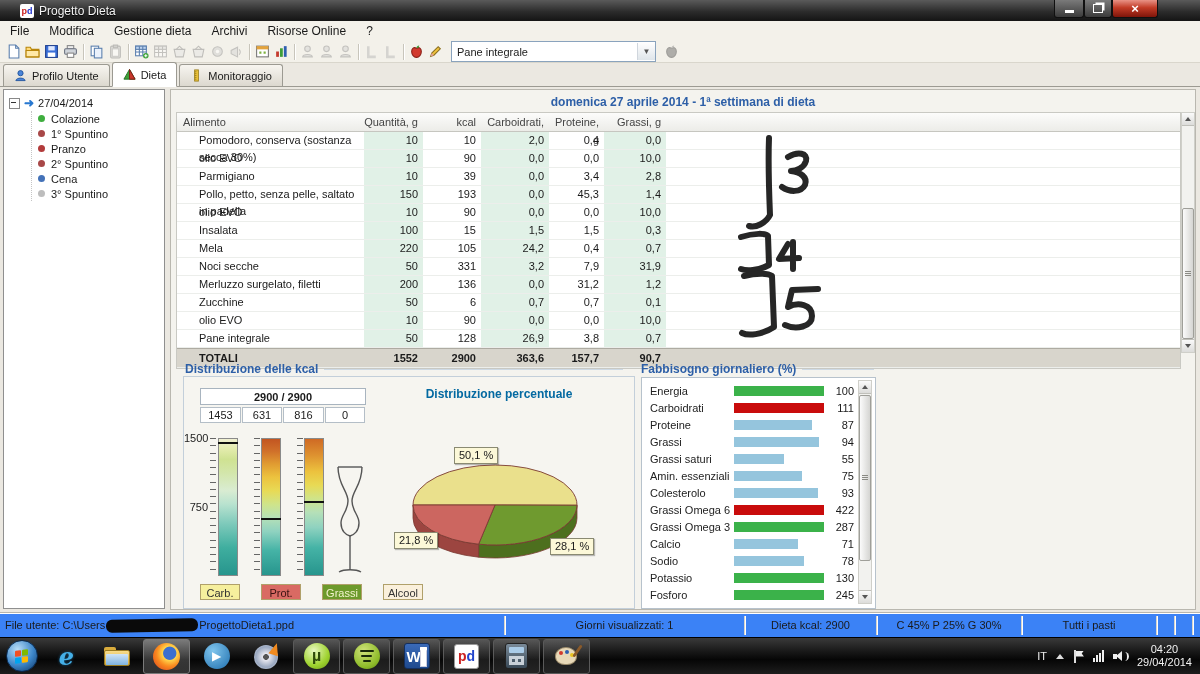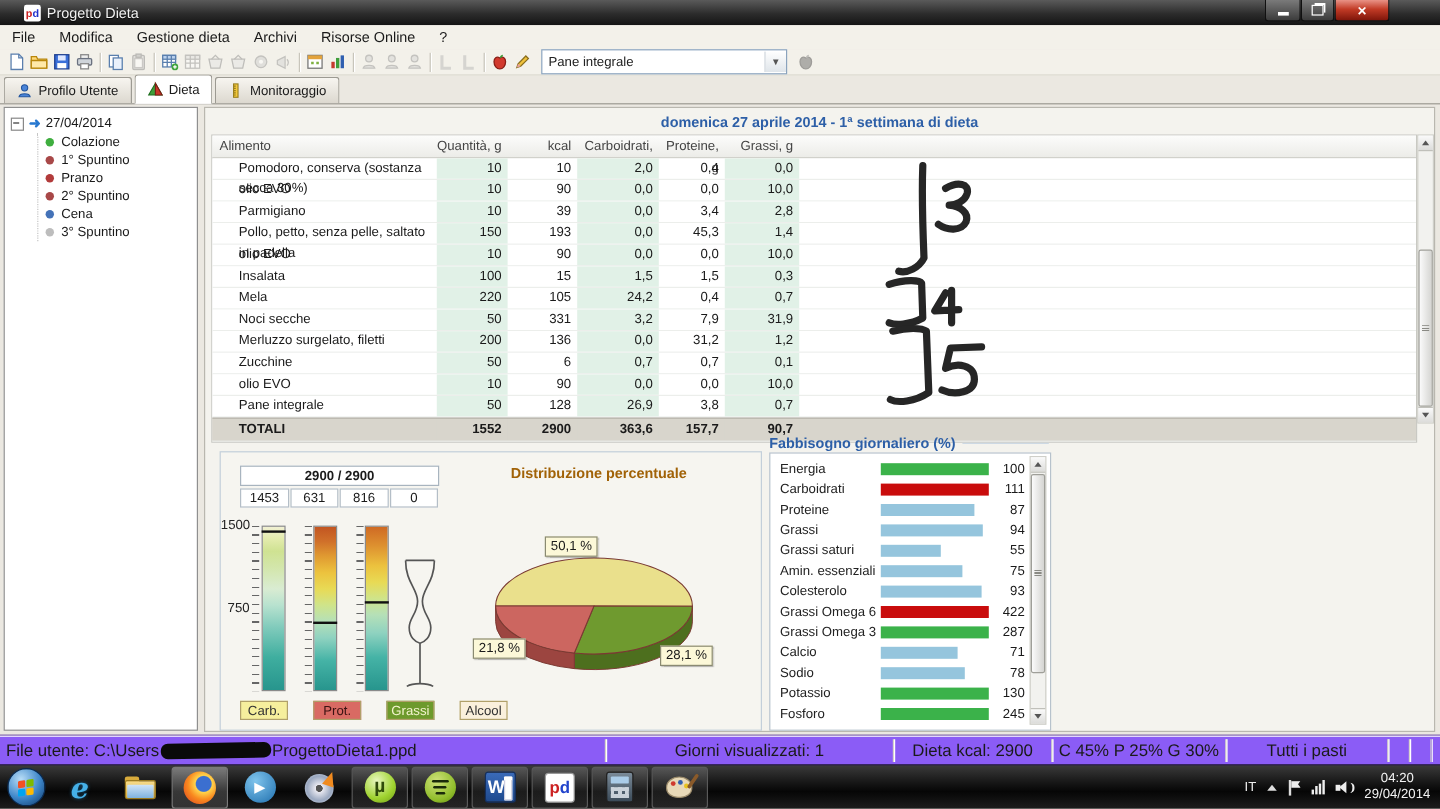--- a/index.html
+++ b/index.html
@@ -99,37 +99,37 @@
   .gbar{position:absolute;top:61px;width:20px;height:138px;border:1px solid #8a8a8a;box-sizing:border-box;}
   .g1{background:linear-gradient(to top,#27958d 0%,#3fae9f 20%,#7fcabb 38%,#b8e2cf 52%,#d9ecd2 62%,#d3e6ab 75%,#cfe292 85%,#e4ecae 93%,#f1f0d3 100%);}
   .g2{background:linear-gradient(to top,#27958d 0%,#45b3a6 18%,#8fd2c0 32%,#b5e0b8 42%,#cfe48a 52%,#e8da55 62%,#ecc23e 72%,#e09a31 82%,#d0702a 91%,#c25521 100%);}
   .g3{background:linear-gradient(to top,#27958d 0%,#45b3a6 20%,#8fd2c0 35%,#b5e0b8 46%,#cfe48a 56%,#e8da55 66%,#ecc23e 76%,#de9230 88%,#cf6a24 100%);}
   .marker{position:absolute;left:-1px;right:-1px;height:2px;background:#111;}
   #kcal-chips{position:absolute;left:16px;top:207px;display:flex;gap:21px;justify-content:center;}
   .chip{width:40px;height:16px;border:1px solid #b0a06a;text-align:center;line-height:16px;box-sizing:border-box;}
   #glass{position:absolute;left:146px;top:88px;}
 
   
-  #pie-title{position:absolute;left:215px;top:10px;width:200px;text-align:center;font-weight:bold;color:#a16207;font-size:12px;}
+  #pie-title{position:absolute;left:215px;top:10px;width:200px;text-align:center;font-weight:bold;color:#0369a1;font-size:12px;}
   #pie-svg{position:absolute;left:220px;top:58px;}
   .pielab{position:absolute;height:15px;padding:0 4px;background:#fcf8d8;border:1px solid #8a8a72;
     line-height:15px;font-size:11px;box-shadow:1px 1px 1px rgba(0,0,0,.25);}
 
   
   #fab-rows{position:absolute;left:2px;top:4px;width:212px;}
   .frow{display:flex;align-items:center;height:17px;}
   .flab{width:84px;padding-left:6px;color:#222;white-space:nowrap;}
   .flab.b{font-weight:normal;}
   .fbar{height:10px;margin-left:0px;}
   .fval{margin-left:auto;width:30px;text-align:right;padding-right:2px;}
   #fab-sb{right:3px;top:2px;height:224px;}
 
   
-  #statusbar{position:absolute;left:0;top:612px;width:1200px;height:25px;background:#8b5cf6;
-    border-top:1px solid #b8b5ac;box-shadow:inset 0 1px 0 #fff;display:flex;align-items:center;font-size:14px;}
+  #statusbar{position:absolute;left:0;top:612px;width:1200px;height:25px;background:#3b82f6;
+    border-top:1px solid #b8b5ac;box-shadow:inset 0 1px 0 #fff;display:flex;align-items:center;font-size:11px;}
   .sbseg{height:19px;line-height:19px;border-right:1px solid #d6d3ca;box-shadow:1px 0 0 #fff;box-sizing:border-box;
     display:flex;align-items:center;justify-content:center;white-space:nowrap;overflow:hidden;}
   .sbseg.left{justify-content:flex-start;padding-left:5px;}
   #redaction{display:inline-block;width:92px;height:13px;background:#0a0a0a;border-radius:6px;margin:0 1px;transform:rotate(-1deg);}
 
   
   #taskbar{position:absolute;left:0;top:637px;width:1200px;height:37px;
     background:linear-gradient(#3a3a3a,#161616 40%,#060606 60%,#1d1d1d);border-top:1px solid #000;box-sizing:border-box;
     display:flex;align-items:center;}
   #start-orb{width:37px;height:35px;margin-left:3px;display:flex;align-items:center;justify-content:center;}
@@ -553,20 +553,23 @@
       <g fill="none" stroke="#141414" stroke-width="6" stroke-linecap="round" stroke-linejoin="round" opacity="0.92">
         <path d="M33,9 C32,35 33,62 34,86 C30,94 20,99 13,97"></path>
         <path d="M52,28 C62,22 72,24 70,32 C68,39 60,42 55,42 C64,43 72,48 69,56 C65,64 53,63 46,58"></path>
         <path d="M5,108 C18,104 30,104 32,107 L33,136 C22,142 10,142 5,140"></path>
         <path d="M52,115 L43,130 L63,129 M57,113 L57,140"></path>
         <path d="M8,147 C20,144 32,144 36,147 L38,198 C26,206 12,207 6,204"></path>
         <path d="M82,160 L56,161 L52,178 C62,173 76,175 76,187 C76,198 60,201 49,196"></path>
       </g>
     </svg>
 
+    <div class="grp-title" id="kcal-title">
+        <span>Distribuzione delle kcal</span>
+      </div>
     <div id="kcal-box">
       <div id="kcal-total">2900 / 2900</div>
       <div id="kcal-values">
           <div class="kv">1453</div>
           <div class="kv">631</div>
           <div class="kv">816</div>
           <div class="kv">0</div>
         </div>
       <div class="scale-lab" style="left:0;top:55px">1500</div>
       <div class="scale-lab" style="left:0;top:124px">750</div>

